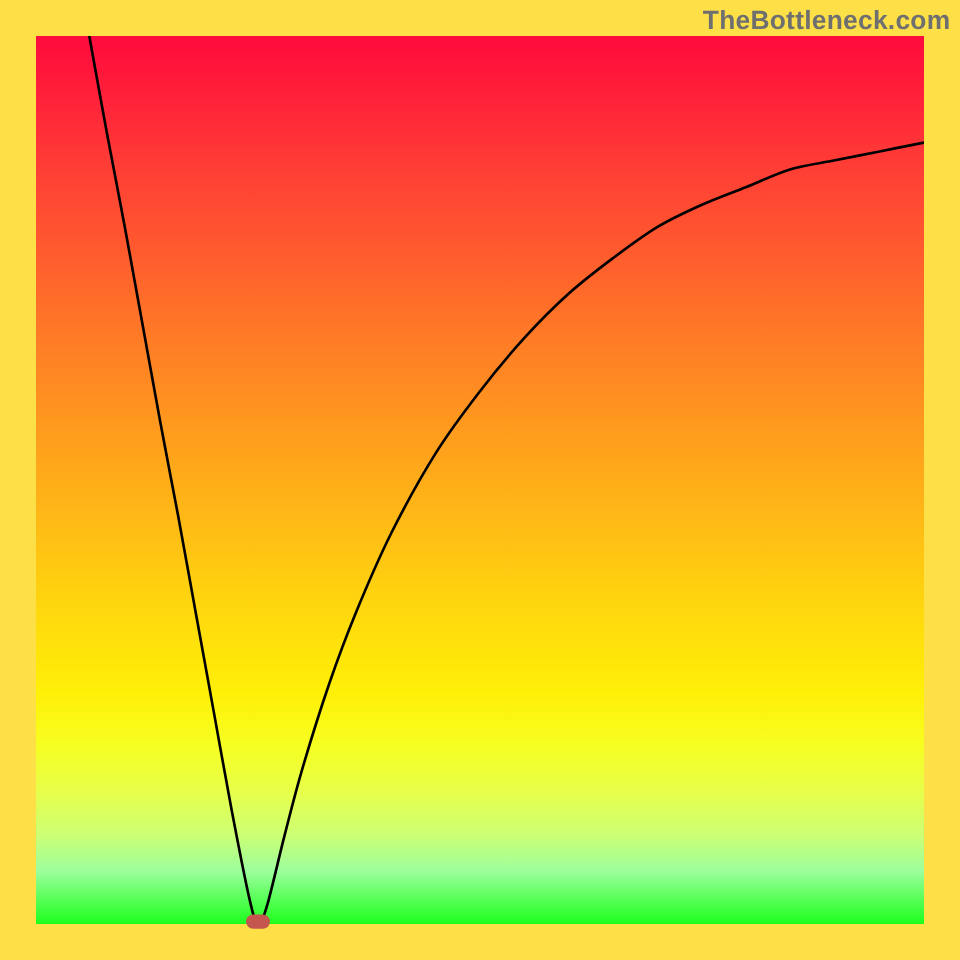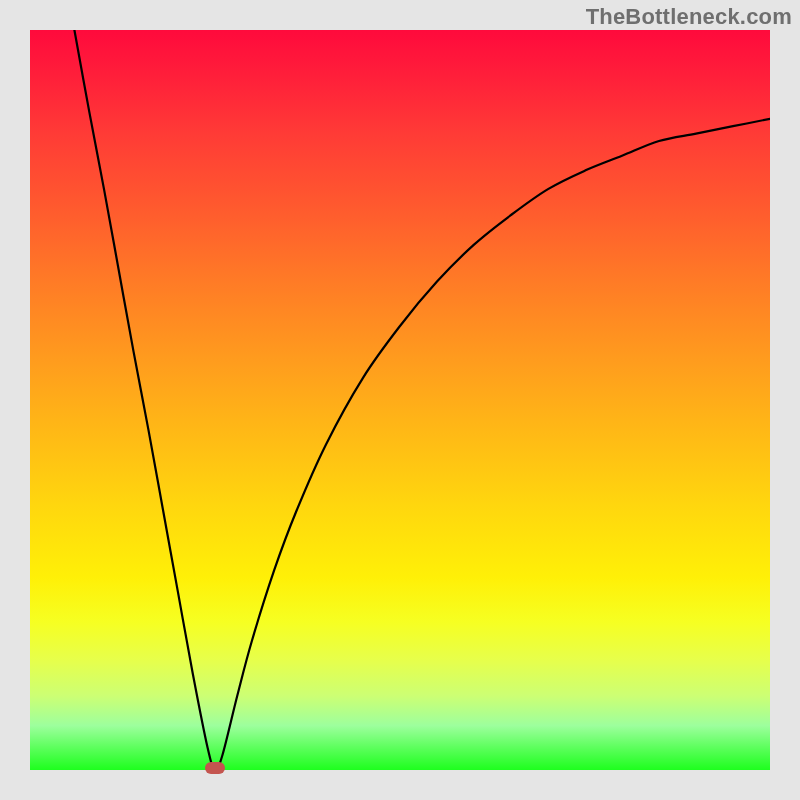--- a/index.html
+++ b/index.html
@@ -1,21 +1,21 @@
 <!DOCTYPE html>
 <html><head>
 <meta charset="utf-8">
 <style>
   * { margin: 0; padding: 0; box-sizing: border-box; }
   html, body { width: 800px; height: 800px; overflow: hidden; background: #000; }
   .frame {
     position: relative;
     width: 800px;
     height: 800px;
-    background: #e5e5e5;
+    background: #fde047;
   }
   .plot-area {
     position: absolute;
     left: 30px;
     top: 30px;
     width: 740px;
     height: 740px;
     background: linear-gradient(to bottom,
       #ff0a3c 0%,
       #ff1e3a 6%,

